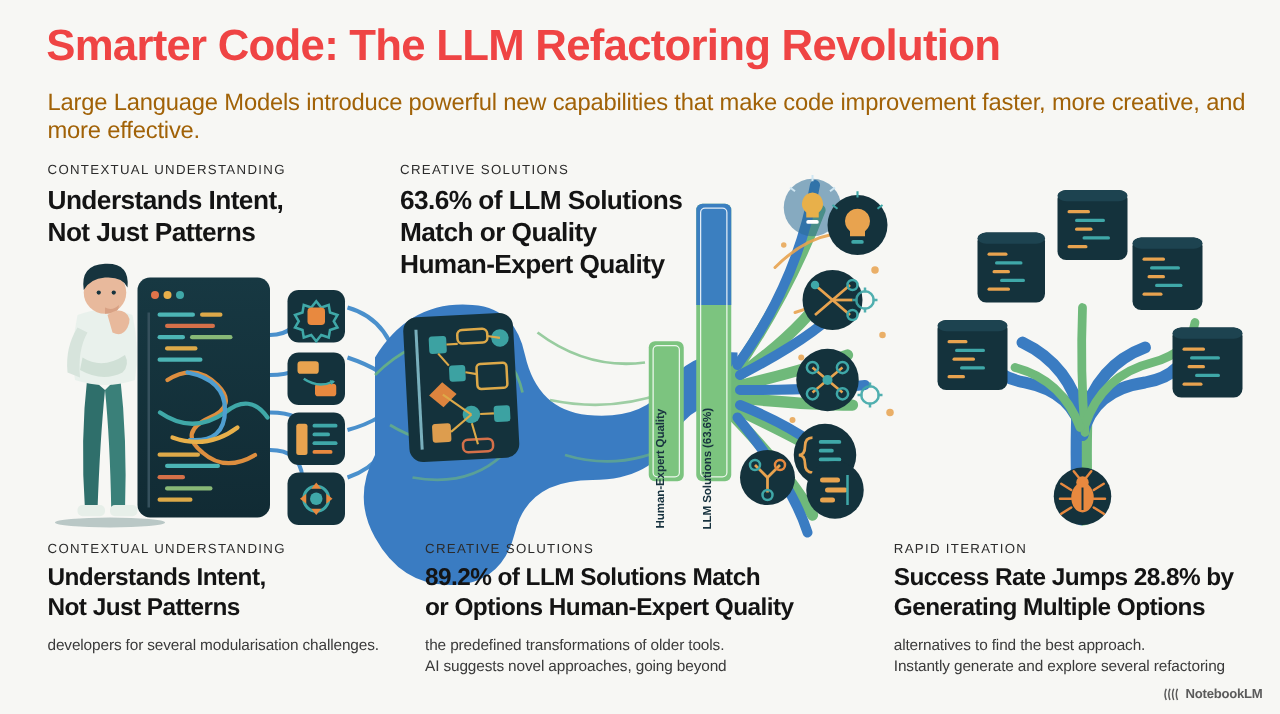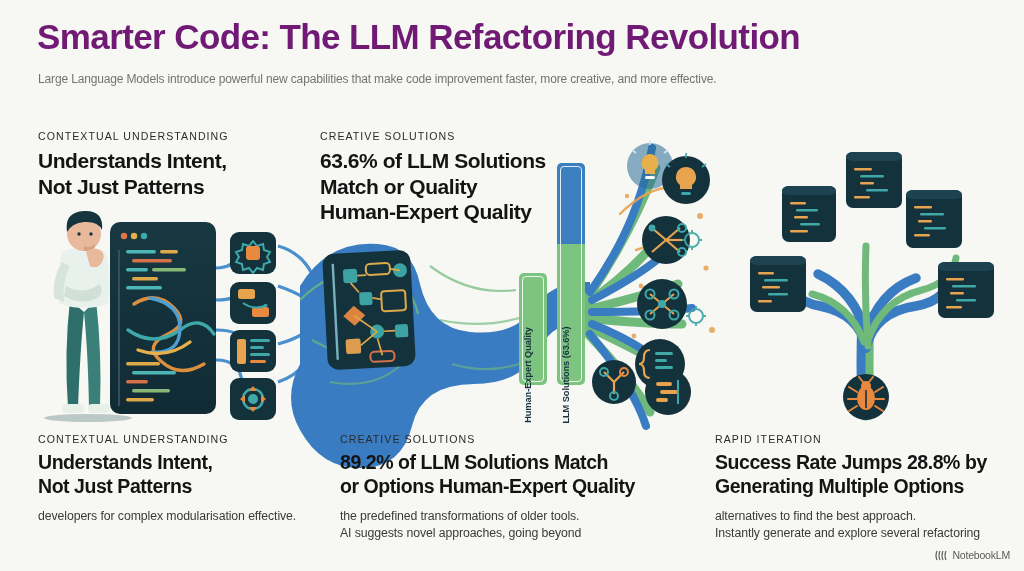--- a/index.html
+++ b/index.html
@@ -9,25 +9,25 @@
     font-family:"Liberation Sans",sans-serif;
     color:#1b1b1b;
     position:relative;
   }
   .canvas{position:absolute;inset:0;}
 
   
   .title{
     position:absolute;left:37px;top:18px;width:960px;
     font-size:35px;font-weight:bold;letter-spacing:-0.6px;
-    color:#701a75;line-height:1.08;
+    color:#ef4444;line-height:1.08;
   }
   .subtitle{
     position:absolute;left:38px;top:72px;width:960px;
-    font-size:12px;color:#737373;letter-spacing:-0.15px;
+    font-size:19px;color:#a16207;letter-spacing:-0.15px;
   }
 
   
   .eyebrow{
     font-size:10.6px;letter-spacing:1.05px;color:#2b2b2b;
     font-weight:normal;text-transform:uppercase;margin-bottom:6px;
   }
   .headline{
     font-size:21px;font-weight:bold;color:#141414;
     line-height:1.22;letter-spacing:-0.45px;
@@ -66,21 +66,21 @@
     transform-origin:center bottom;white-space:nowrap;
     font-size:9.3px;font-weight:bold;color:#18333f;letter-spacing:-0.1px;
   }
   #bar-human{left:6px;height:112px;background:#7cc47f;}
   #bar-llm{left:44px;height:222px;background:#7cc47f;}
 
   
   .watermark{
     position:absolute;right:14px;bottom:10px;
     display:flex;align-items:center;gap:4px;
-    font-size:10.5px;color:#5b5b5b;font-weight:normal;letter-spacing:-0.2px;
+    font-size:10.5px;color:#5b5b5b;font-weight:bold;letter-spacing:-0.2px;
   }
 </style>
 </head>
 <body>
 
 <div class="canvas">
 
   <svg class="art" viewBox="0 0 1024 571" xmlns="http://www.w3.org/2000/svg">
     <defs>
       <linearGradient id="gWin" x1="0" y1="0" x2="0" y2="1">
@@ -513,21 +513,21 @@
     </div>
   </div>
 
   <div class="blk" id="bot-left">
     <div class="eyebrow">CONTEXTUAL UNDERSTANDING</div>
     <div class="headline small">
       <div>Understands Intent,</div>
       <div>Not Just Patterns</div>
     </div>
     <div class="body">
-      <div>developers for complex modularisation effective.</div>
+      <div>developers for several modularisation challenges.</div>
     </div>
   </div>
 
   <div class="blk" id="bot-mid">
     <div class="eyebrow">CREATIVE SOLUTIONS</div>
     <div class="headline small">
       <div>89.2% of LLM Solutions Match</div>
       <div>or Options Human-Expert Quality</div>
     </div>
     <div class="body">

